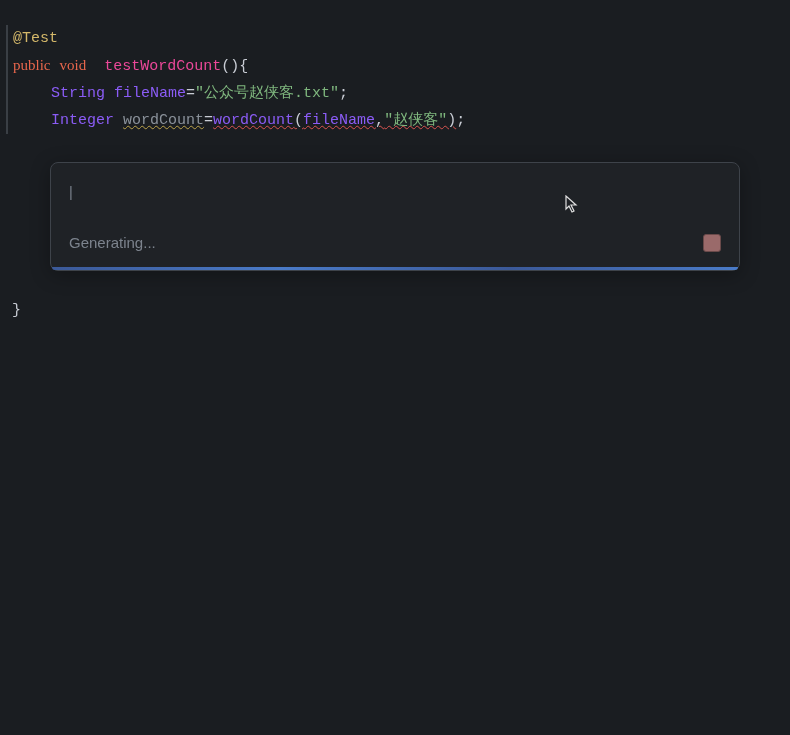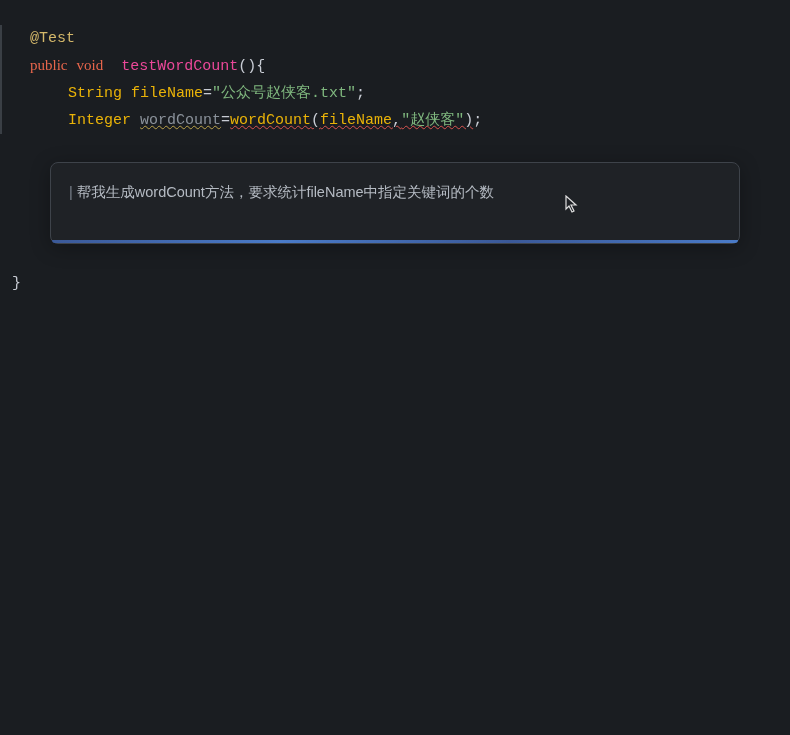--- a/index.html
+++ b/index.html
@@ -13,27 +13,28 @@
       background: #1a1d21;
       font-family: 'Consolas', 'Monaco', 'Courier New', monospace;
       font-size: 15px;
       line-height: 1.8;
       color: #abb2bf;
       padding: 25px 0 0 0;
       overflow: hidden;
       position: relative;
     }
     .code-area {
-      padding-left: 28px;
+      padding-left: 5px;
       border-left: 2px solid #3a3f45;
+      margin-left: 6px;
     }
     .annotation { color: #d4b86a; }
     .keyword { color: #e8664c; font-family: Liberation Serif, serif; }
     .method-name { color: #ec4899; }
-    .type { color: #eab308; }
+    .type { color: #8b5cf6; }
     .var-name { color: #8b929b; }
     .operator { color: #c8ccd4; }
     .string { color: #7fb77e; }
     .punct { color: #c8ccd4; }
     .paren { color: #c8ccd4; }
     .comma { color: #c8ccd4; }
     .error-underline {
       text-decoration: underline wavy #d9534f;
       text-decoration-thickness: 1px;
     }
@@ -115,21 +116,26 @@
 <div class="code-area">
   <div class="code-line"><span class="annotation">@Test</span></div>
   <div class="code-line"><span class="keyword">public</span> <span class="keyword">void</span>  <span class="method-name">testWordCount</span><span class="paren">(){</span></div>
   <div class="code-line indent1"><span class="type">String</span> <span class="type">fileName</span><span class="operator">=</span><span class="string">"公众号赵侠客.txt"</span><span class="punct">;</span></div>
   <div class="code-line indent1"><span class="type">Integer</span> <span class="var-name warn-underline">wordCount</span><span class="operator">=</span><span class="type error-underline">wordCount</span><span class="paren error-underline">(</span><span class="type error-underline">fileName</span><span class="comma error-underline">,</span><span class="string error-underline">"赵侠客"</span><span class="paren error-underline">)</span><span class="punct">;</span></div>
 </div>
 
 <div class="ai-popup">
   <div class="ai-input-row">
     <span class="ai-input-caret">|</span>
-    <span>帮我生成wordCount方法，要求统计fileName中指定关键词的个数</span>
+  </div>
+  <div class="ai-status-row">
+    <span class="ai-status-text">Generating...</span>
+    <div class="stop-btn">
+      <span></span>
+    </div>
   </div>
   <div class="progress-bar"></div>
 </div>
 
 <div class="closing-brace">}</div>
 
 <svg class="cursor-arrow" viewBox="0 0 14 18">
   <path d="M1 1 L1 14 L4 11 L7 17 L9 16 L6 10 L11 10 Z" fill="none" stroke="#e0e0e0" stroke-width="1.2"></path>
 </svg>
 

